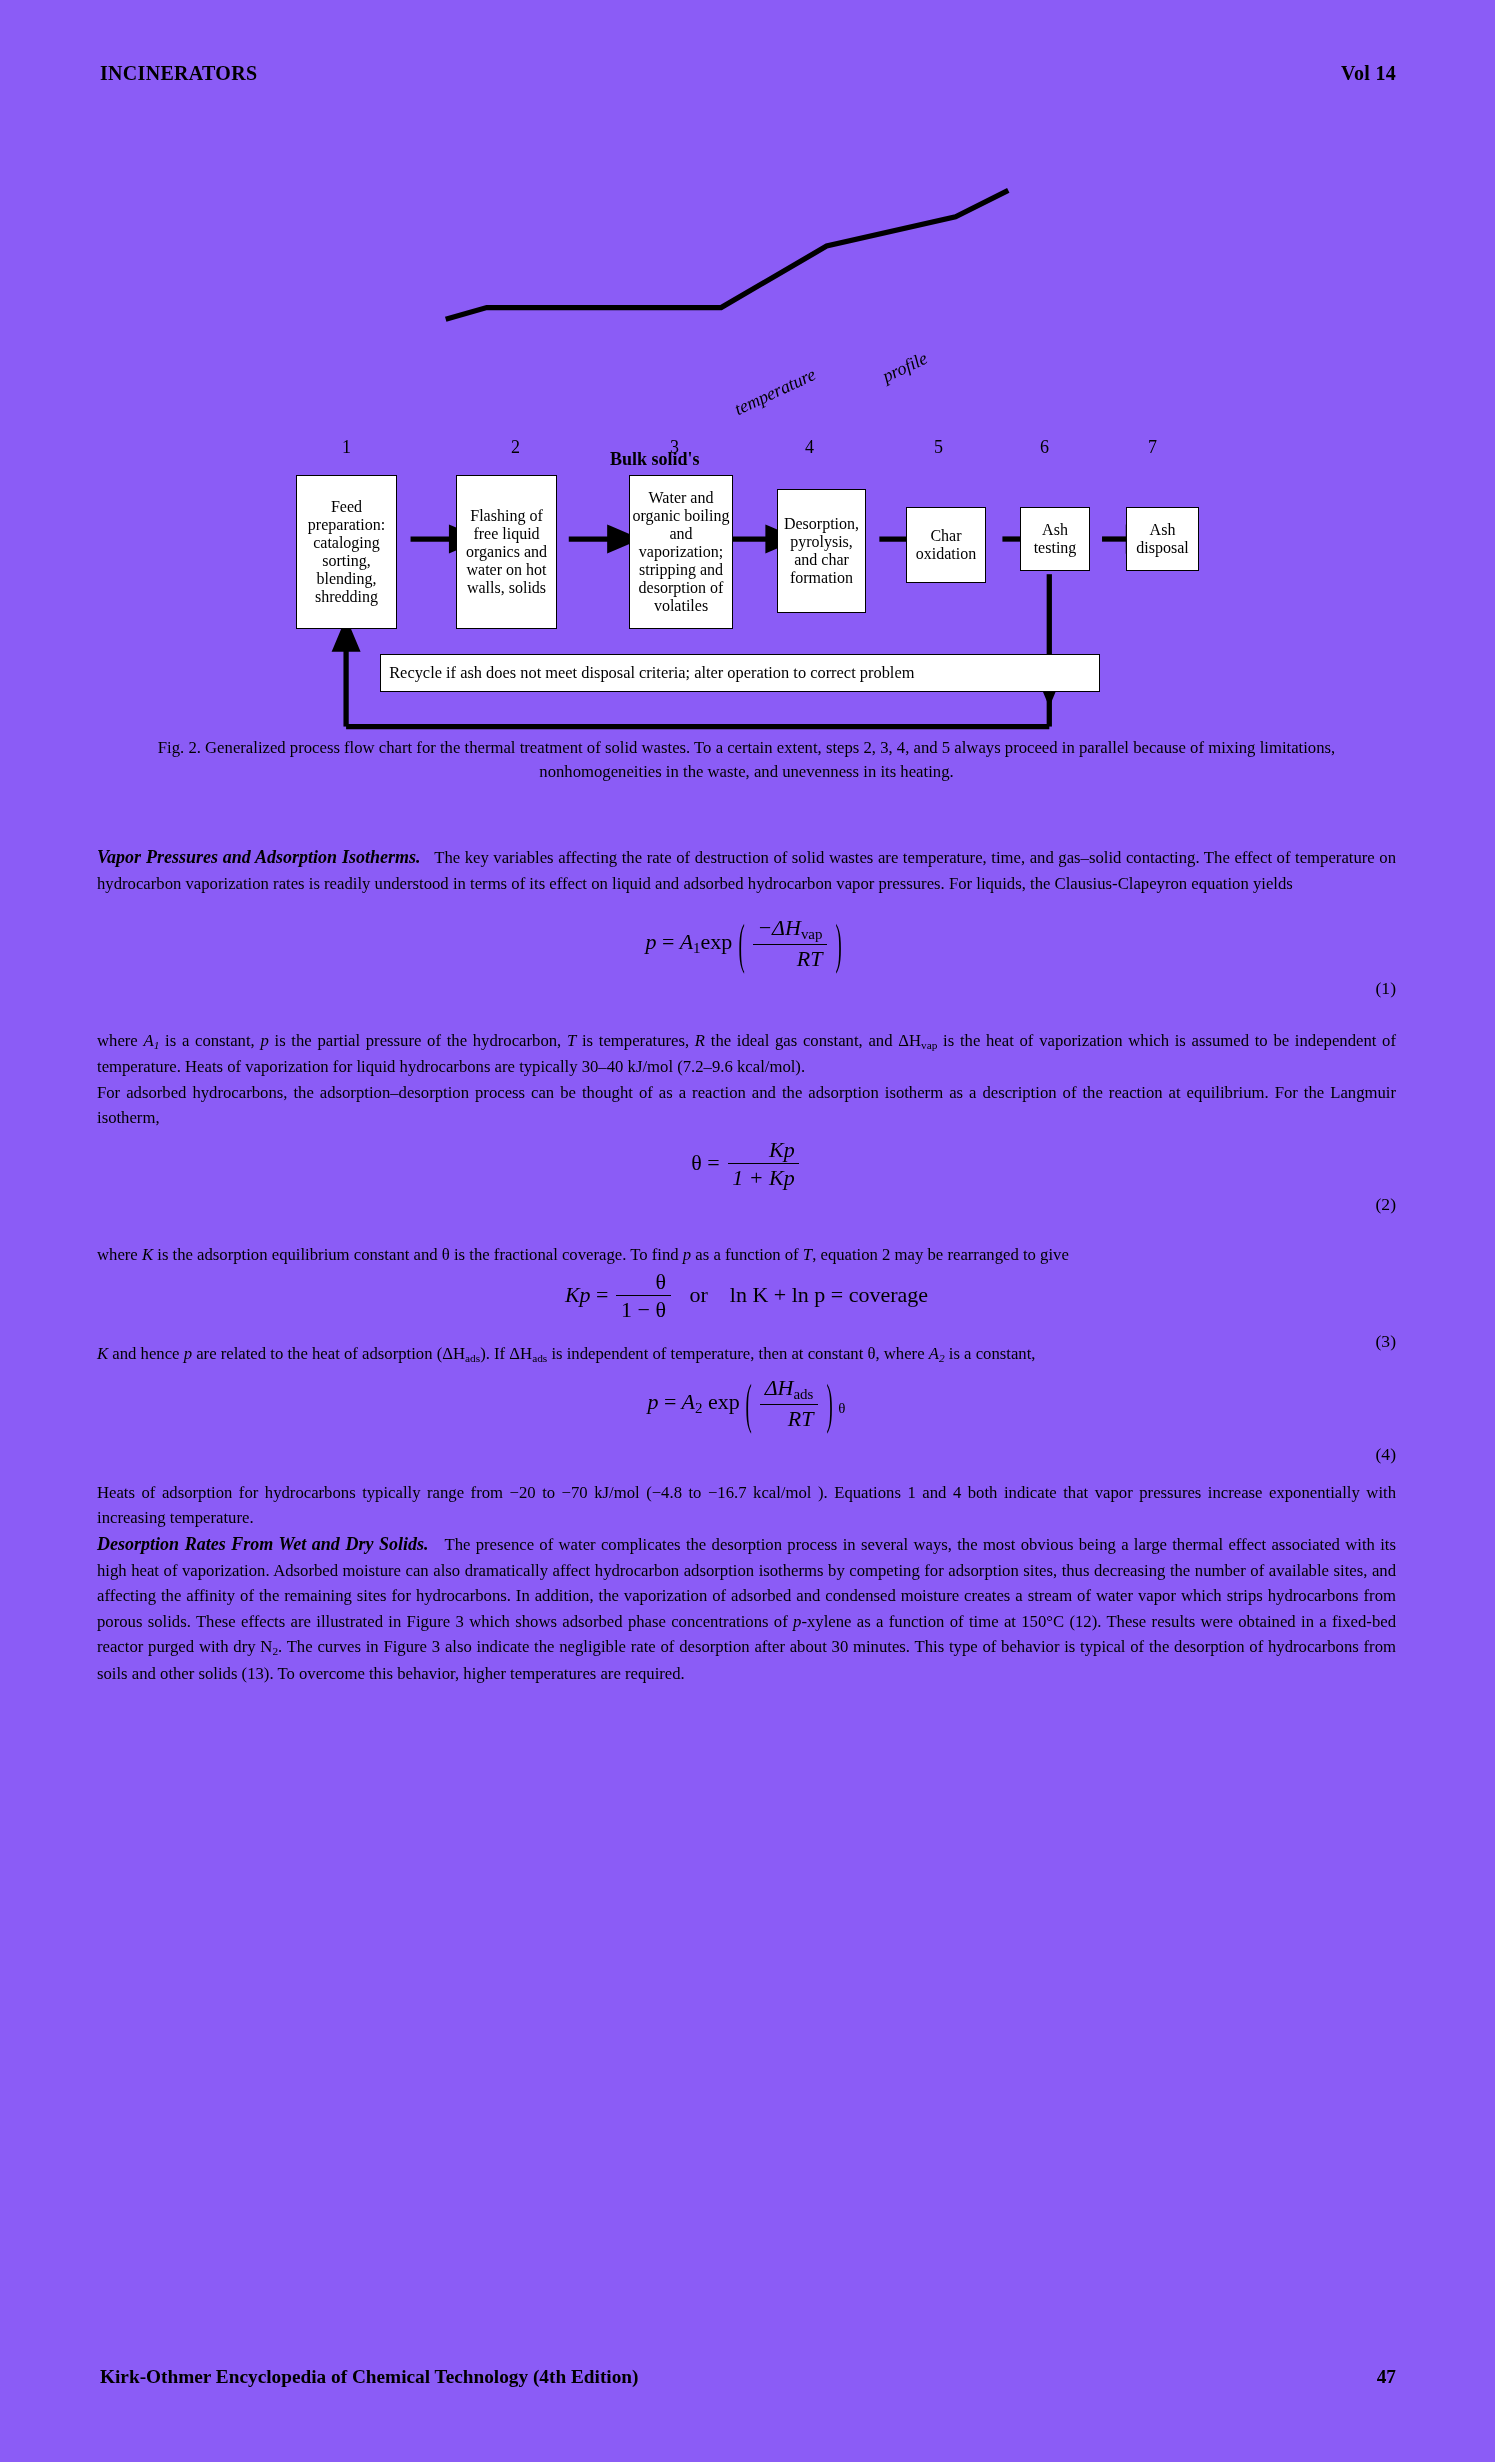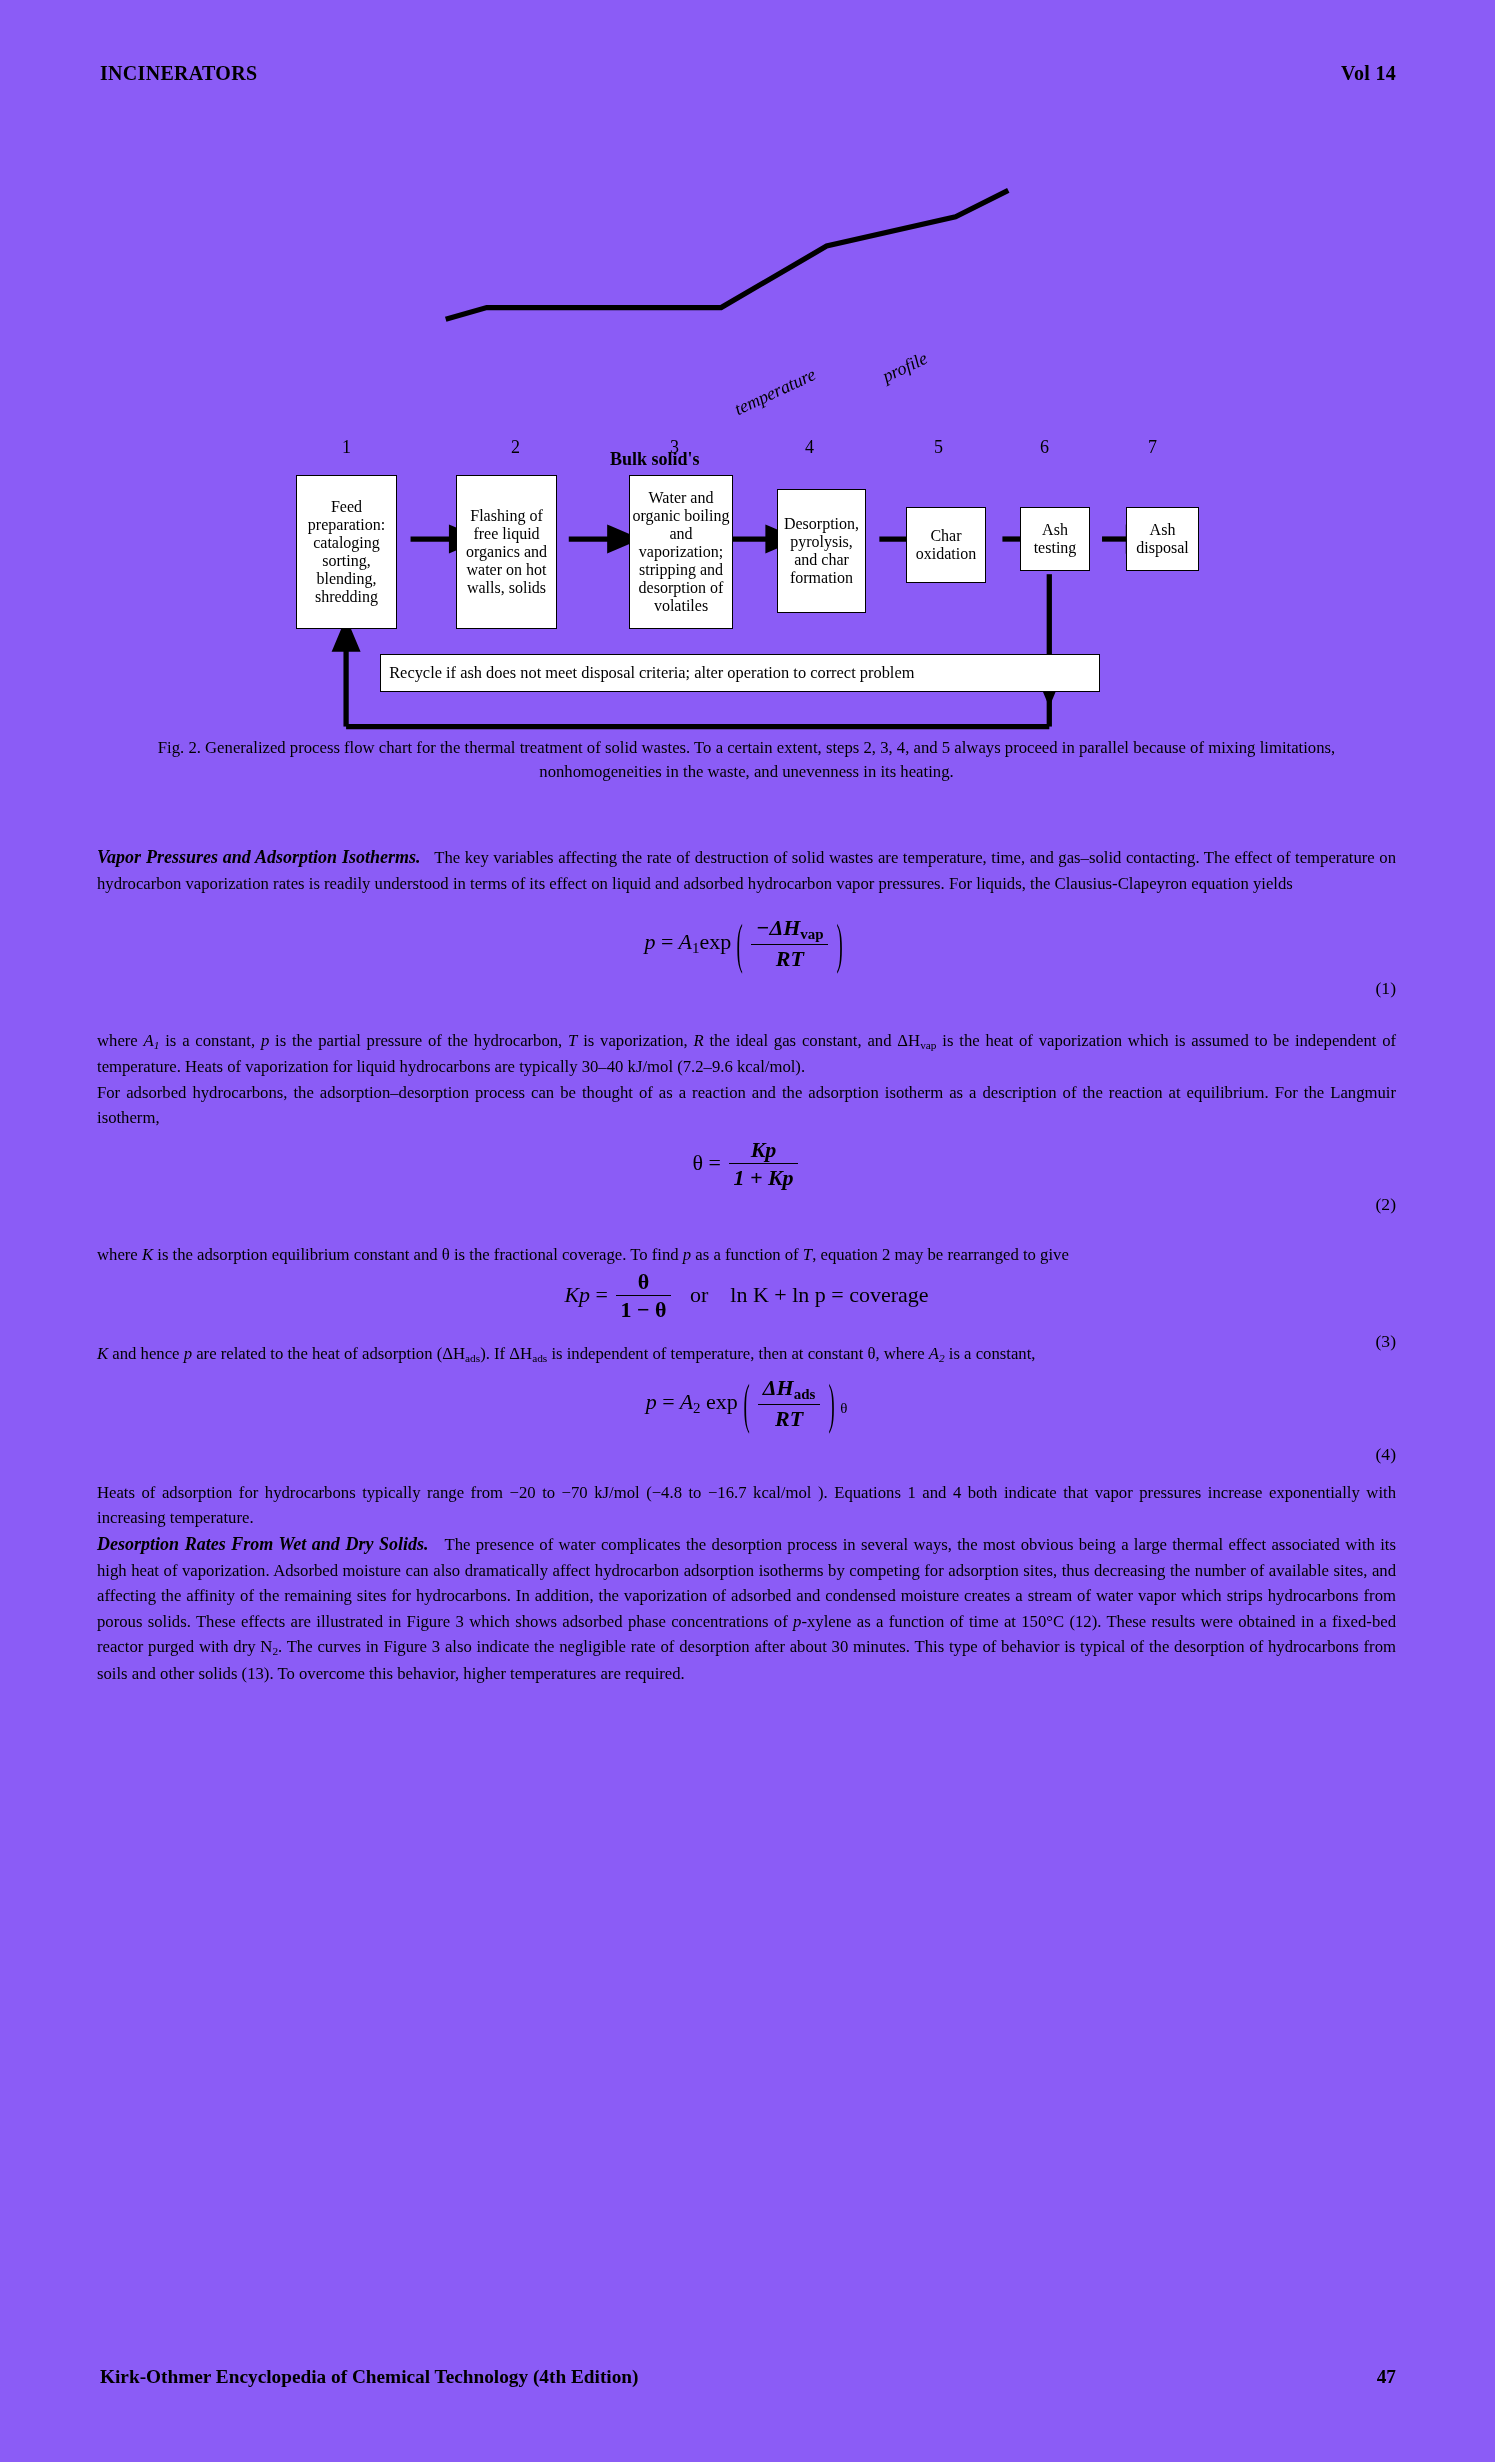--- a/index.html
+++ b/index.html
@@ -64,21 +64,21 @@
   .body { position:absolute; left:97px; width:1299px; font-size:16.7px; line-height:1.52; text-align:justify; }
   .body p { margin:0 0 0 0; text-indent:0; }
   .ind { text-indent:56px; }
   .runin { font-weight:bold; font-style:italic; font-size:18px; }
   i.v { font-style:italic; }
   sub { font-size:0.68em; vertical-align:-0.28em; }
   
   .eq { position:absolute; width:1299px; left:97px; font-size:22px; }
   .eqbody { text-align:center; font-style:italic; }
   .eqnum { position:absolute; right:0; font-style:normal; font-size:17.6px; }
-  .frac { display:inline-block; vertical-align:middle; text-align:center; margin:0 2.3px;font-weight:bold; }
+  .frac { display:inline-block; vertical-align:middle; text-align:right; margin:0 2.3px; }
   .frac .num { display:block; padding:0 4.7px; border-bottom:1.2px solid #000; line-height:1.2; }
   .frac .den { display:block; padding:0 4.7px; line-height:1.25; }
   .paren {
     display:inline-block; vertical-align:middle;
     font-size:1.0em; transform:scaleY(2.5) scaleX(0.85);
     font-style:normal; margin:0 5.3px;
   }
   .upright { font-style:normal; }
   
   .footer {
@@ -175,21 +175,21 @@
   </div>
 
   <div class="body" style="top:1028px;">
     <p>
       <span>where</span>
       <i class="v">A<sub>1</sub></i>
       <span>is a constant,</span>
       <i class="v">p</i>
       <span>is the partial pressure of the hydrocarbon,</span>
       <i class="v">T</i>
-      <span>is vaporization,</span>
+      <span>is temperatures,</span>
       <i class="v">R</i>
       <span>the ideal gas constant, and</span>
       <span>ΔH<sub>vap</sub></span>
       <span>is the heat of vaporization which is assumed to be independent of temperature. Heats of vaporization for liquid hydrocarbons are typically 30–40 kJ/mol (7.2–9.6 kcal/mol).</span>
     </p>
     <p class="ind">For adsorbed hydrocarbons, the adsorption–desorption process can be thought of as a reaction and the adsorption isotherm as a description of the reaction at equilibrium. For the Langmuir isotherm,</p>
   </div>
 
   <div class="eq" style="top:1137px;">
     <div class="eqbody">

